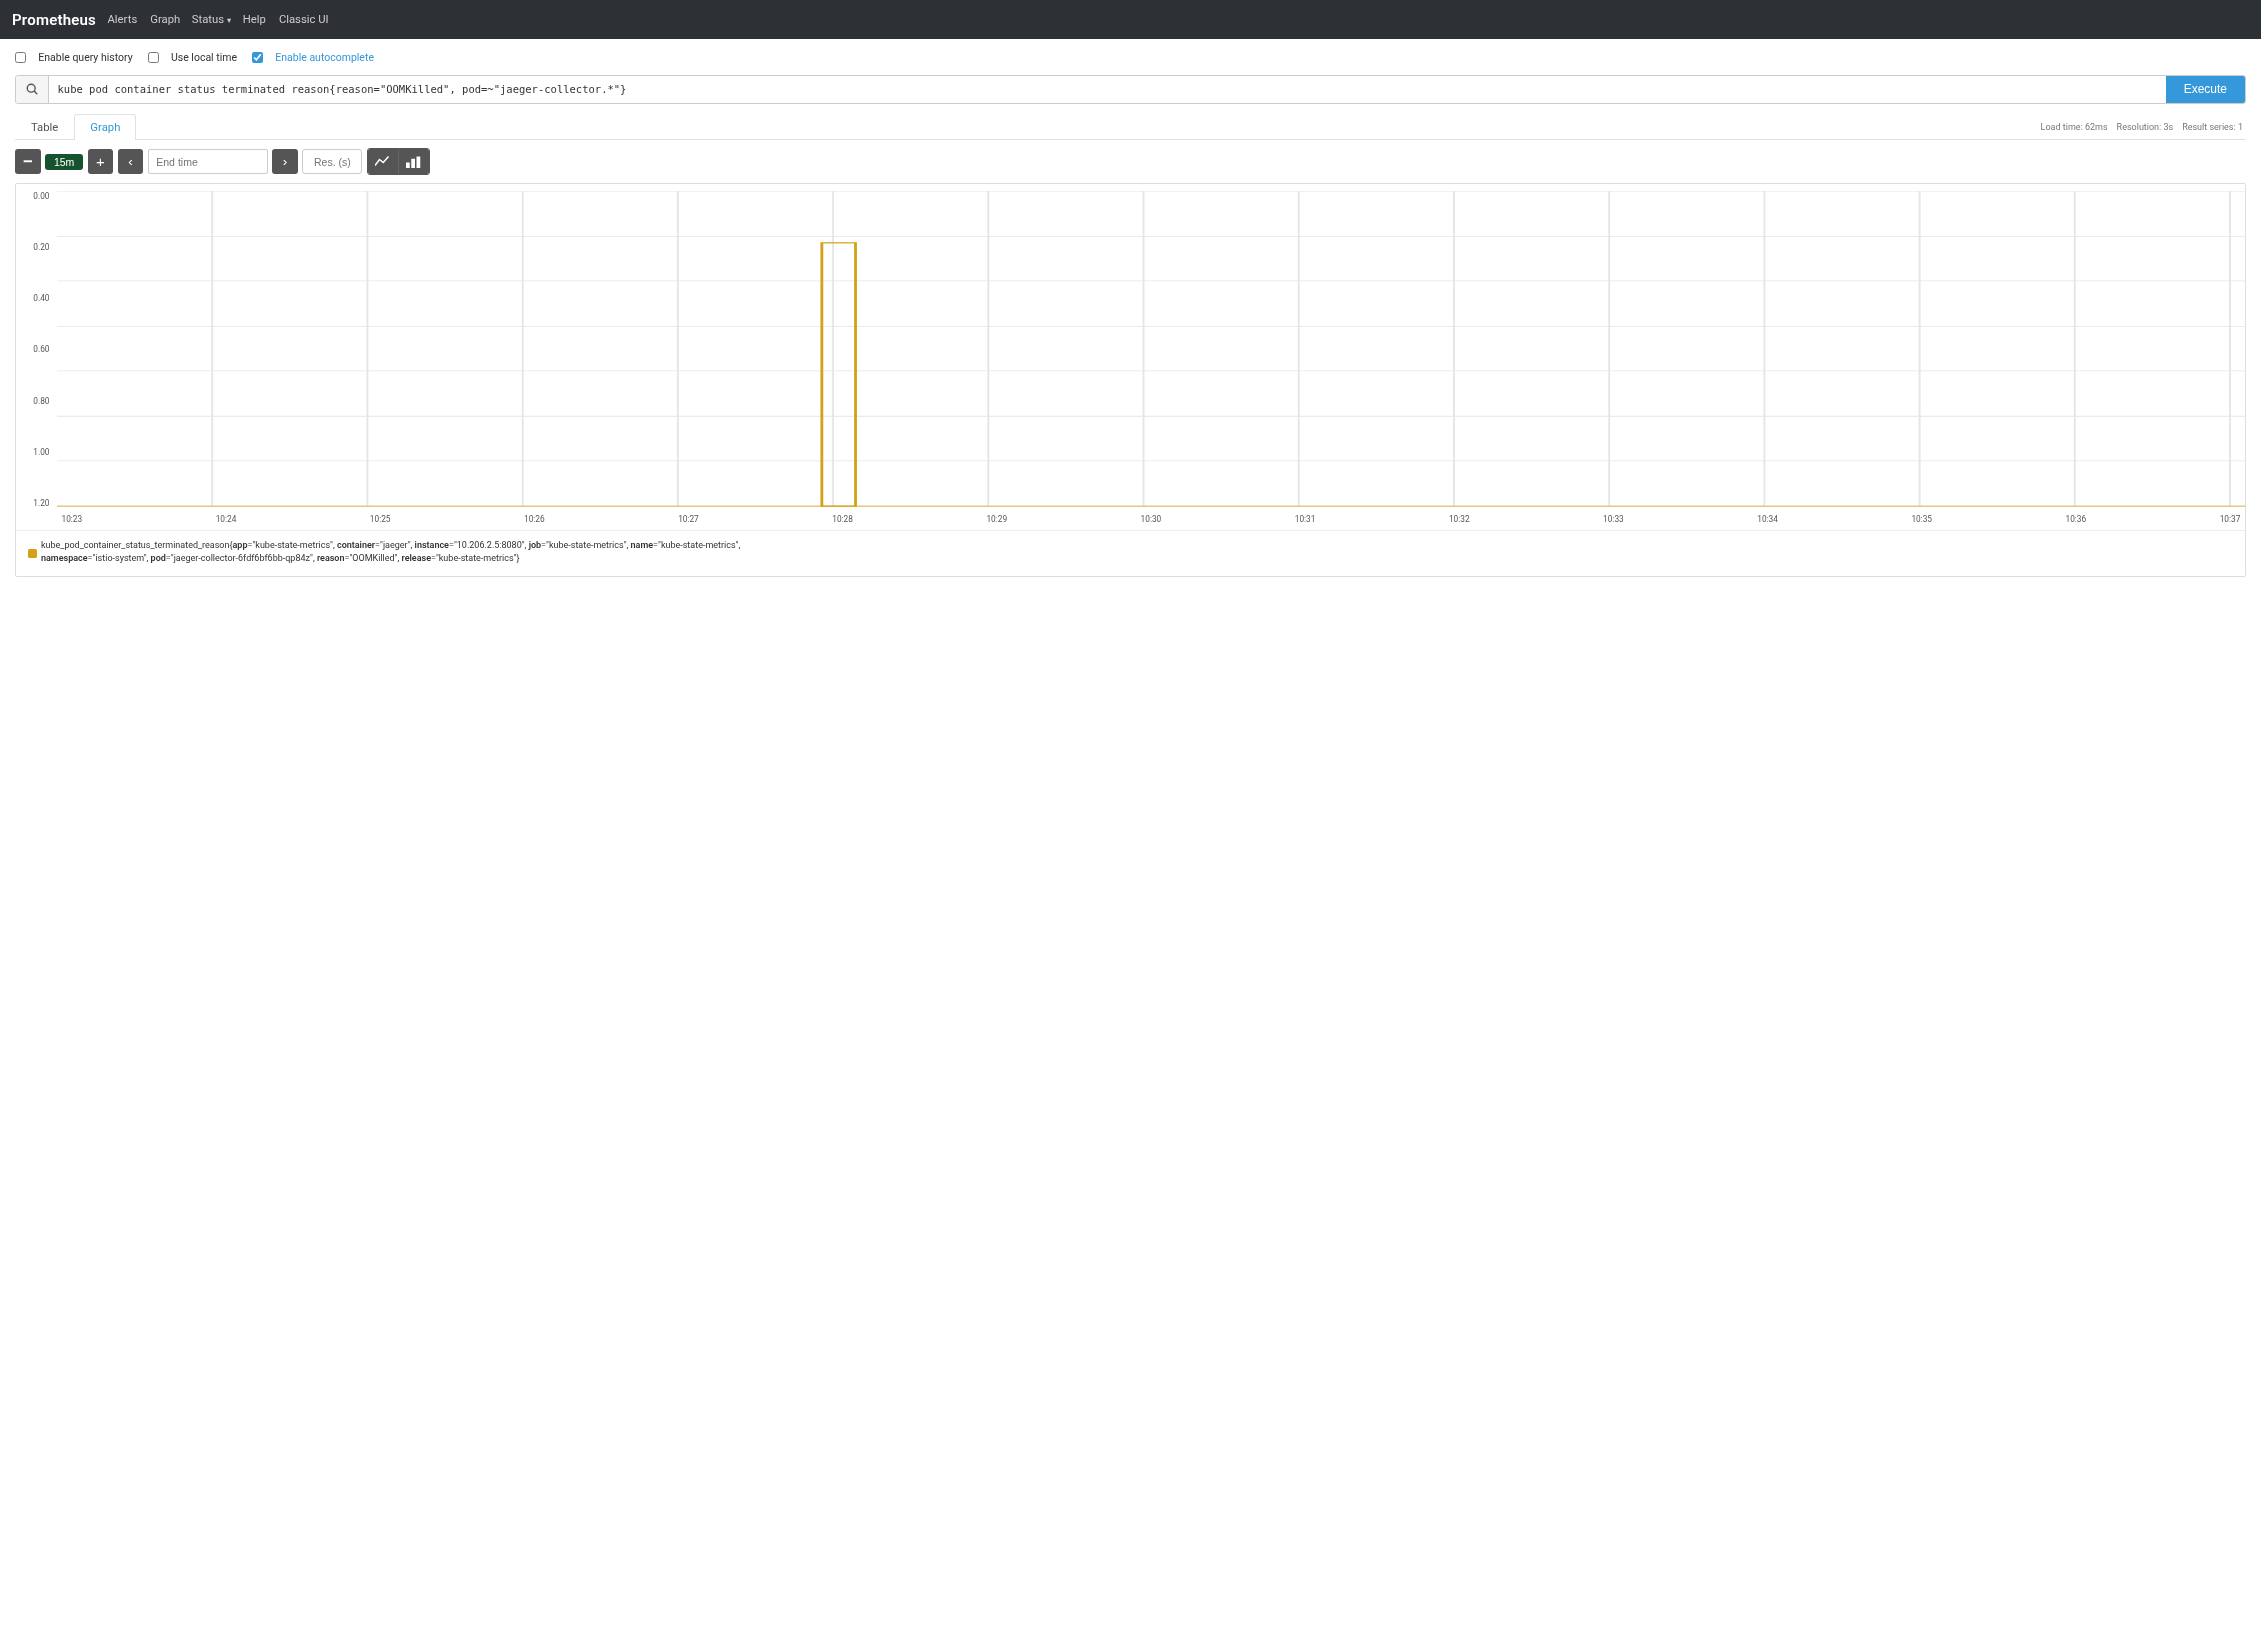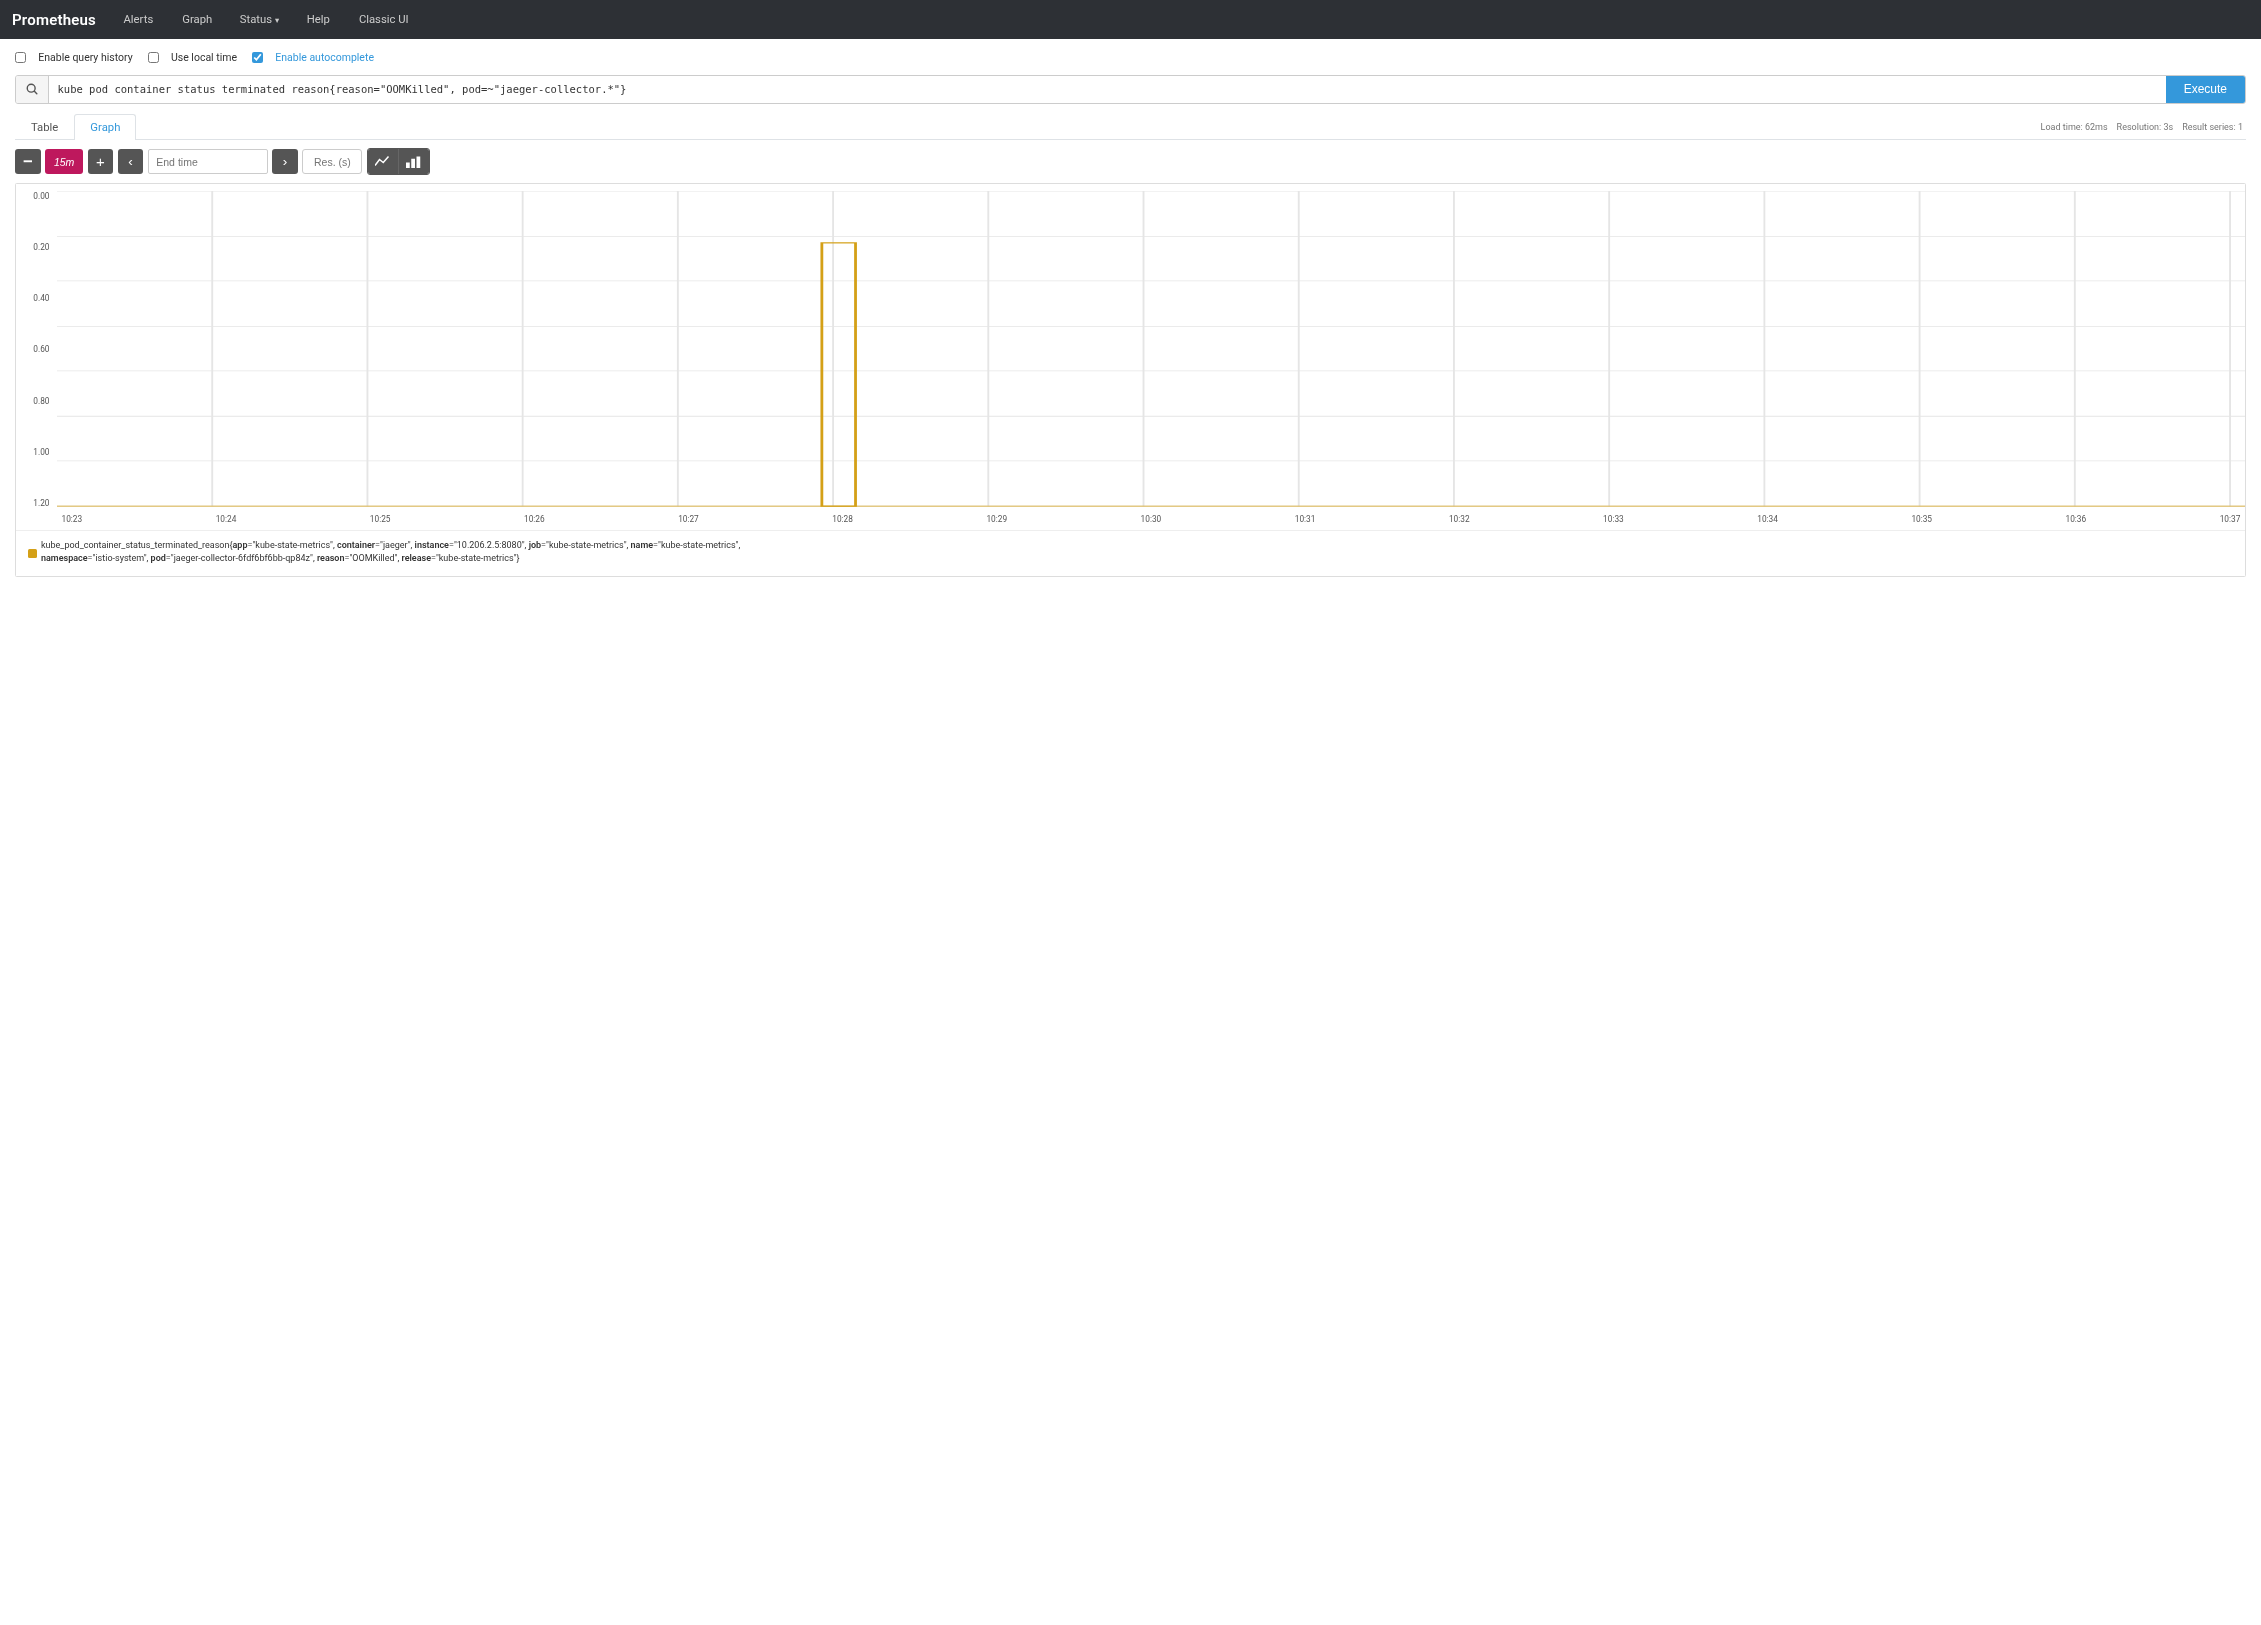--- a/index.html
+++ b/index.html
@@ -5,21 +5,21 @@
     * { box-sizing: border-box; margin: 0; padding: 0; }
     body { font-family: -apple-system, BlinkMacSystemFont, 'Segoe UI', Roboto, sans-serif; font-size: 10.5px; background: #fff; }
 
     
     .navbar {
       background: #2d3035;
       display: flex;
       align-items: center;
       padding: 0 12px;
       height: 39px;
-      gap: 26px;
+      gap: 10px;
     }
     .navbar-brand {
       color: #fff;
       font-size: 15px;
       font-weight: 600;
       letter-spacing: 0.2px;
     }
     .nav-link {
       color: #ccc;
       text-decoration: none;
@@ -151,29 +151,28 @@
       width: 25.6px;
       height: 25.6px;
       font-size: 13.5px;
       cursor: pointer;
       border-radius: 3px;
       display: flex;
       align-items: center;
       justify-content: center;
     }
     .duration-input {
-      background: #be185d;
+      background: #14532d;
       color: #fff;
       border: none;
-      height: 25px;
+      height: 16px;
       width: 38px;
       text-align: center;
       font-size: 10.5px;
       border-radius: 3px;
-      font-style: italic;
     }
     .end-time-input {
       border: 0.8px solid #ccc;
       height: 25.6px;
       padding: 0 7.5px;
       font-size: 10.5px;
       border-radius: 2px;
       width: 120px;
       color: #888;
     }

